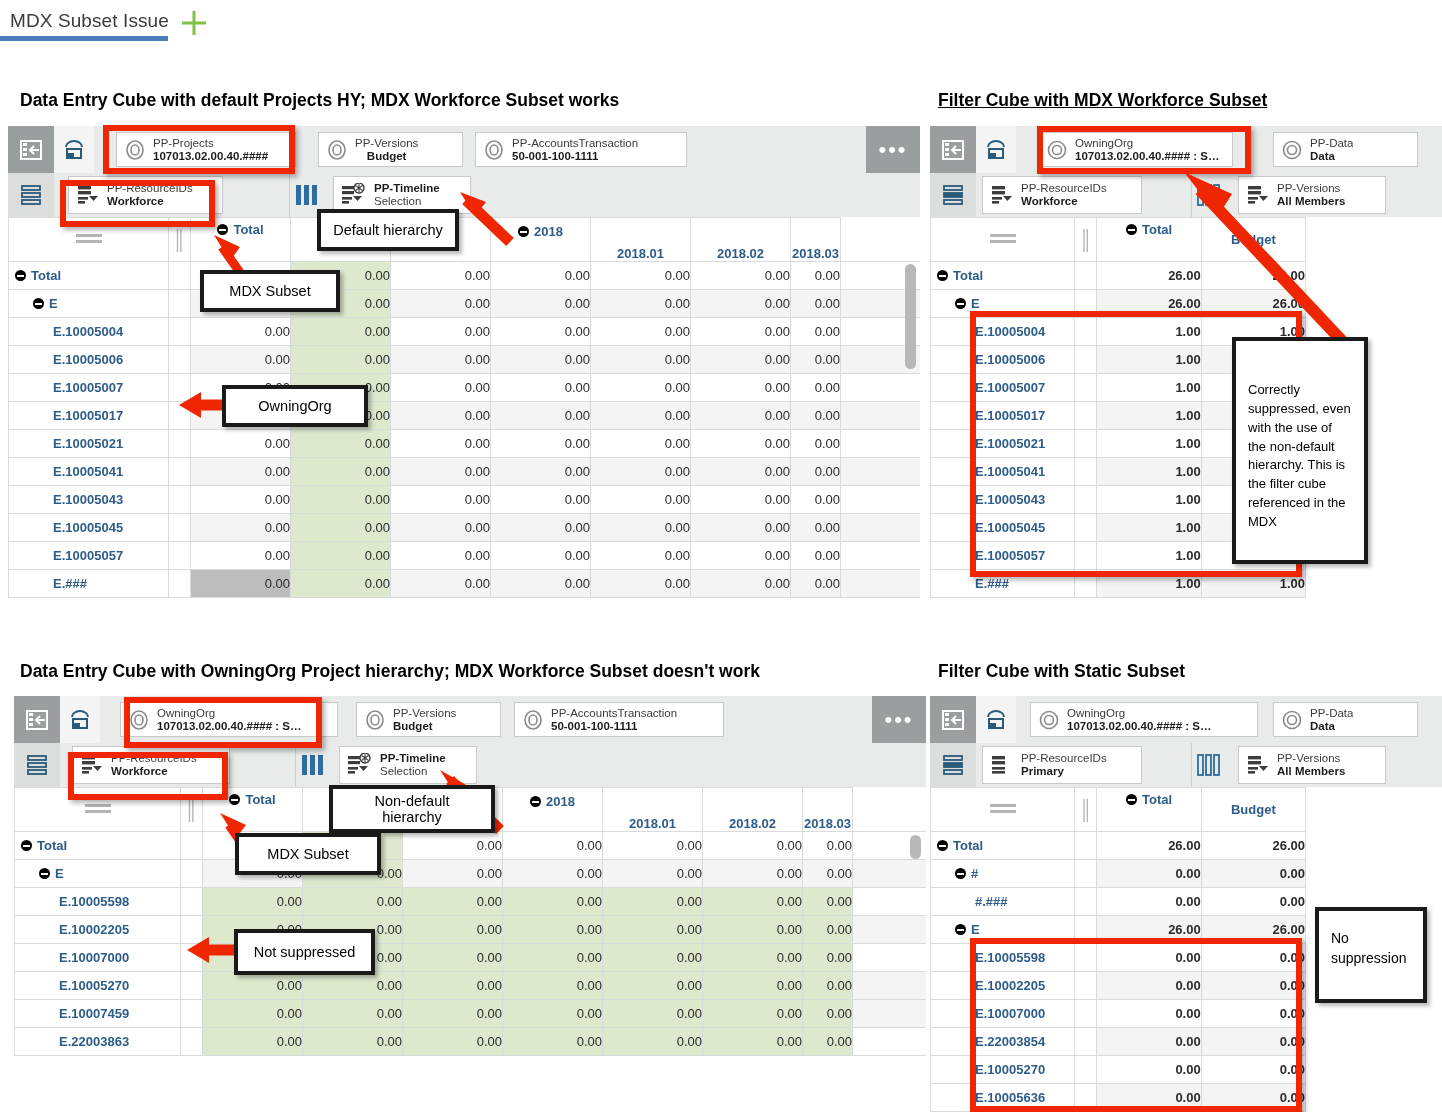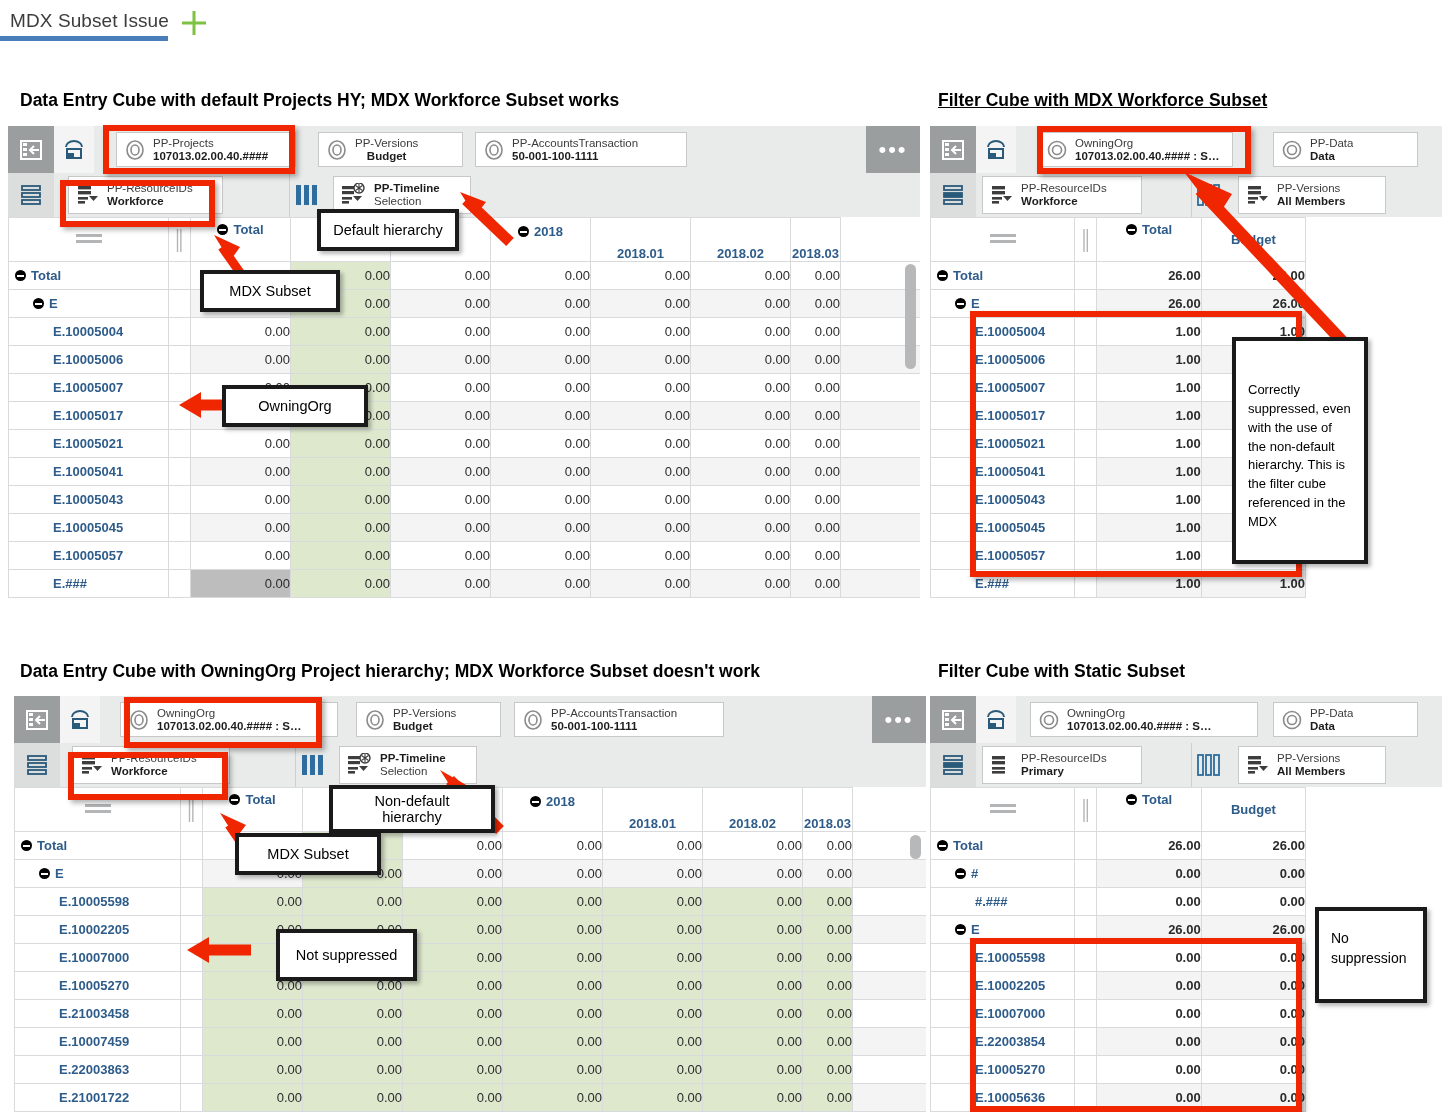--- a/index.html
+++ b/index.html
@@ -790,32 +790,20 @@
             <td class="num green">0.00</td>
             <td class="num green">0.00</td>
             <td class="num green">0.00</td>
             <td class="num green">0.00</td>
             <td class="num green">0.00</td>
             <td class="num green">0.00</td>
             <td class="num green">0.00</td>
             <td class="num alt"></td>
           </tr>
           <tr>
-            <td class="rowhdr lvl2"><span>E.21003458</span></td>
-            <td style="border-left: none; border-right: none; background: rgb(255, 255, 255);"></td>
-            <td class="num green">0.00</td>
-            <td class="num green">0.00</td>
-            <td class="num green">0.00</td>
-            <td class="num green">0.00</td>
-            <td class="num green">0.00</td>
-            <td class="num green">0.00</td>
-            <td class="num green">0.00</td>
-            <td class="num"></td>
-          </tr>
-          <tr>
             <td class="rowhdr lvl2"><span>E.10007459</span></td>
             <td style="border-left: none; border-right: none; background: rgb(255, 255, 255);"></td>
             <td class="num green">0.00</td>
             <td class="num green">0.00</td>
             <td class="num green">0.00</td>
             <td class="num green">0.00</td>
             <td class="num green">0.00</td>
             <td class="num green">0.00</td>
             <td class="num green">0.00</td>
             <td class="num alt"></td>
@@ -824,32 +812,20 @@
             <td class="rowhdr lvl2"><span>E.22003863</span></td>
             <td style="border-left: none; border-right: none; background: rgb(255, 255, 255);"></td>
             <td class="num green">0.00</td>
             <td class="num green">0.00</td>
             <td class="num green">0.00</td>
             <td class="num green">0.00</td>
             <td class="num green">0.00</td>
             <td class="num green">0.00</td>
             <td class="num green">0.00</td>
             <td class="num"></td>
-          </tr>
-          <tr>
-            <td class="rowhdr lvl2"><span>E.21001722</span></td>
-            <td style="border-left: none; border-right: none; background: rgb(255, 255, 255);"></td>
-            <td class="num green">0.00</td>
-            <td class="num green">0.00</td>
-            <td class="num green">0.00</td>
-            <td class="num green">0.00</td>
-            <td class="num green">0.00</td>
-            <td class="num green">0.00</td>
-            <td class="num green">0.00</td>
-            <td class="num alt"></td>
           </tr>
         </tbody>
     </table>
     <div class="vscroll" style="right:5px; top:48px; height:24px;"></div>
   </div>
 </div>
 
 <div class="ptitle" style="left:938px; top:661px;">Filter Cube with Static Subset</div>
 
 <div class="cube" style="left:930px; top:696px; width:512px; height:416px;">
@@ -1077,14 +1053,14 @@
     <path d="M26 4 L4 17 L26 30 Z" fill="#ef2600"></path>
   </svg>
 </div>
 
 <div class="callout" style="left:317px; top:209px; width:142px; height:42px;">Default hierarchy</div>
 <div class="callout" style="left:200px; top:270px; width:140px; height:42px;">MDX Subset</div>
 <div class="callout" style="left:222px; top:385px; width:146px; height:42px;">OwningOrg</div>
 <div class="callout tl" style="left:1232px; top:337px; width:136px; height:227px; padding:40px 12px 0 12px; line-height:1.45; font-size:13px;">Correctly suppressed, even with the use of the non-default hierarchy. This is the filter cube referenced in the MDX</div>
 <div class="callout" style="left:329px; top:785px; width:166px; height:48px;">Non-default hierarchy</div>
 <div class="callout" style="left:235px; top:833px; width:146px; height:42px;">MDX Subset</div>
-<div class="callout" style="left:234px; top:929px; width:141px; height:52px;margin-left:42px;">Not suppressed</div>
+<div class="callout" style="left:234px; top:929px; width:141px; height:46px;">Not suppressed</div>
 <div class="callout tl" style="left:1315px; top:907px; width:112px; height:96px; padding:18px 12px 0 12px; line-height:1.4; font-size:14px;">No suppression</div>
 
 </body></html>

